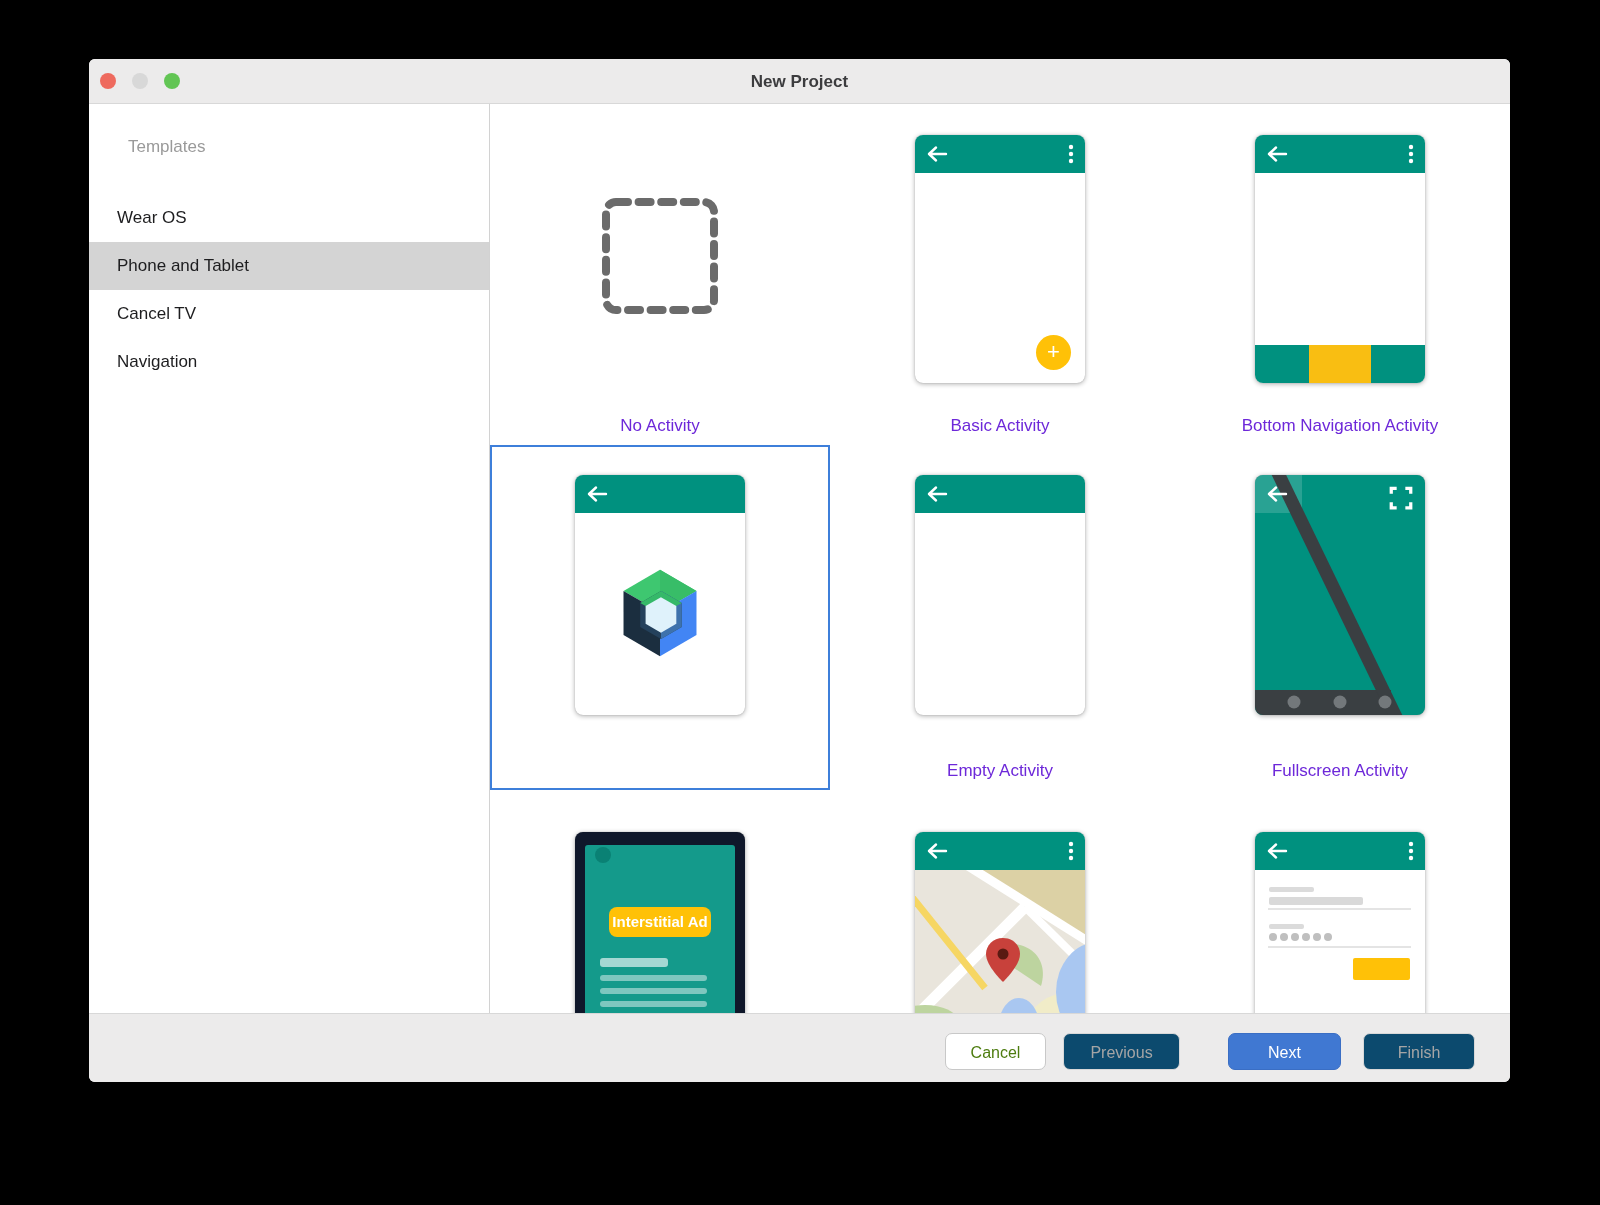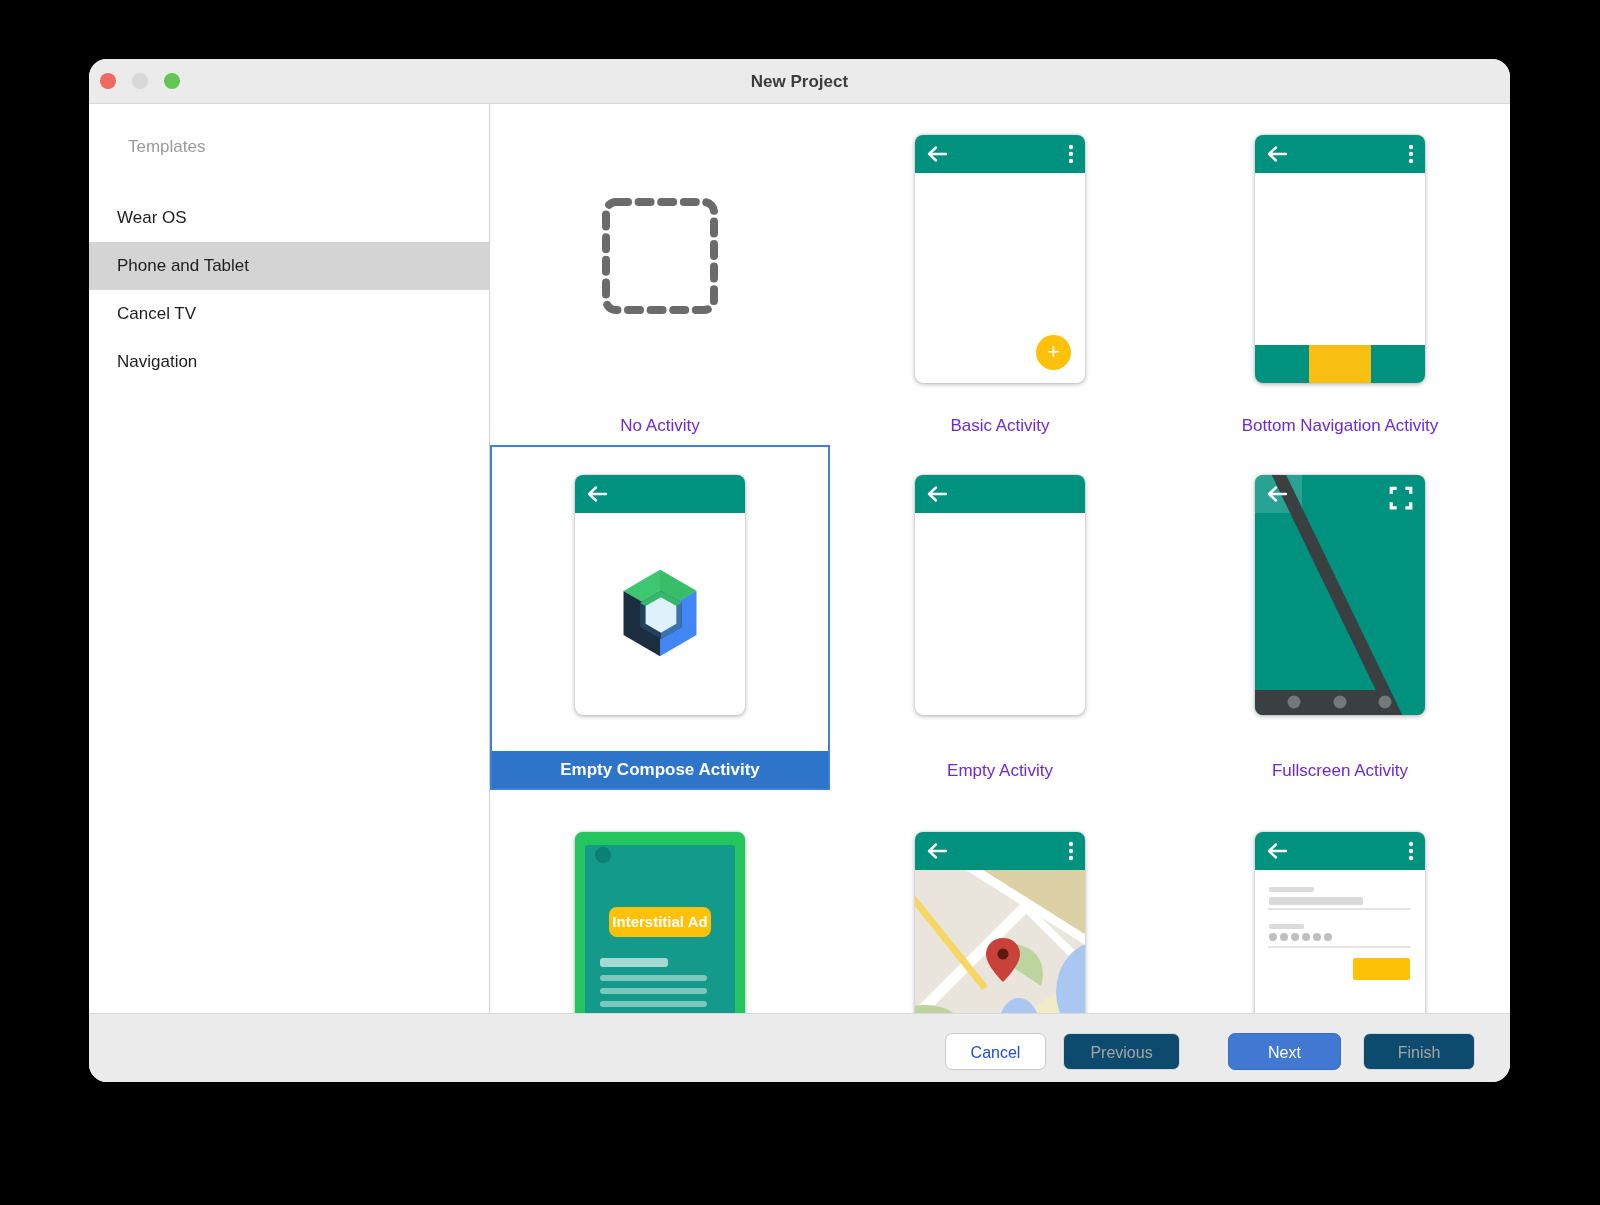--- a/index.html
+++ b/index.html
@@ -1,19 +1,19 @@
 <!DOCTYPE html>
 <html><head>
 <meta charset="utf-8">
 <style>
   html,body{margin:0;padding:0;background:#000;}
   .stage{position:relative;width:1600px;height:1205px;background:#000;overflow:hidden;
          font-family:"Liberation Sans","DejaVu Sans",sans-serif;}
   .window{position:absolute;left:89px;top:59px;width:1421px;height:1023px;background:#fff;
-          border-radius:18px;overflow:hidden;box-shadow:0 22px 60px rgba(0,0,0,.6);}
+          border-radius:6px;overflow:hidden;box-shadow:0 22px 60px rgba(0,0,0,.6);}
   
   .titlebar{position:relative;height:45px;background:#ECEBEB;border-bottom:1px solid #D8D8D8;box-sizing:border-box;}
   .title{position:absolute;left:0;right:0;top:0;line-height:45px;text-align:center;
          font-size:17px;font-weight:700;color:#3C3C3E;}
   .lights{position:absolute;left:11px;top:14px;display:flex;gap:16px;}
   .light{width:16px;height:16px;border-radius:50%;}
   .light.red{background:#EE6A5E;}
   .light.gray{background:#D8D8D8;}
   .light.green{background:#62C554;}
   
@@ -49,21 +49,21 @@
   .seg.t{background:#00917F;width:32%;}
   .seg.y{background:#F9BE12;width:36%;}
   .seg.t2{background:#00917F;width:32%;}
   .dashed{display:block;margin:92px auto 0;}
   .compose-logo{display:block;margin:52px auto 0;}
   
   .phone.fullscreen{background:#00917F;}
   .fs-back{position:absolute;left:11px;top:10px;}
   .fs-icon{position:absolute;right:11px;top:10px;}
   
-  .phone.ad{background:#22c55e;}
+  .phone.ad{background:#0f172a;}
   .ad-panel{position:absolute;left:10px;right:10px;top:13px;bottom:0;background:#149A8B;border-radius:3px;}
   .ad-dot{position:absolute;left:20px;top:15px;width:16px;height:16px;border-radius:50%;background:#0A8174;}
   .ad-badge{position:absolute;left:34px;top:75px;width:102px;height:30px;border-radius:8px;background:#FFC107;
             color:#fff;font-weight:700;font-size:15px;line-height:30px;text-align:center;}
   .ad-line{position:absolute;left:25px;border-radius:3px;background:rgba(255,255,255,.45);}
   .ad-l1{top:126px;width:68px;height:9px;background:rgba(255,255,255,.62);}
   .ad-l2{top:143px;width:107px;height:6px;}
   .ad-l3{top:156px;width:107px;height:6px;}
   .ad-l4{top:169px;width:107px;height:6px;}
   
@@ -71,21 +71,21 @@
   .f-label{position:absolute;height:5px;border-radius:2px;background:#DBDBDB;}
   .f-input{position:absolute;height:8px;border-radius:2px;background:#D9D9D9;}
   .f-line{position:absolute;height:2px;background:#E4E4E4;}
   .f-dots{position:absolute;left:14px;top:63px;display:flex;gap:3px;}
   .f-dot{width:8px;height:8px;border-radius:50%;background:#BFBFBF;}
   .f-btn{position:absolute;right:15px;top:88px;width:57px;height:22px;background:#FFC107;border-radius:2px;}
   
   .footer{position:relative;height:68px;background:#ECEBEB;border-top:1px solid #D8D8D8;box-sizing:content-box;}
   .btn{position:absolute;top:19px;height:37px;border-radius:7px;font-size:16px;text-align:center;line-height:37px;
        box-sizing:border-box;font-family:inherit;}
-  .btn.secondary{background:#FFFFFF;border:1px solid #C8C8C8;color:#1d4ed8;}
+  .btn.secondary{background:#FFFFFF;border:1px solid #C8C8C8;color:#4d7c0f;}
   .btn.disabled{background:#0c4a6e;border:1px solid #D8D8D8;color:#A5A5A5;}
   .btn.primary{background:#4078D2;border:1px solid #3A6EC4;color:#fff;}
   .btn-cancel{left:856px;width:101px;}
   .btn-previous{left:974px;width:117px;}
   .btn-next{left:1139px;width:113px;}
   .btn-finish{left:1274px;width:112px;}
 </style>
 </head>
 <body>
 
@@ -171,21 +171,20 @@
               <polygon points="50,5 88,27 50,49 12,27" fill="#3EC770"></polygon>
               <polygon points="50,5 88,27 50,49" fill="#38BD68"></polygon>
               <polygon points="88,27 88,73 50,95 50,49" fill="#4285F4"></polygon>
               <polygon points="12,27 50,49 50,95 12,73" fill="#1B2E3F"></polygon>
               <polygon points="51,27 72.6,39.5 72.6,64.5 51,77 29.4,64.5 29.4,39.5" fill="#24415C"></polygon>
               <polygon points="51,27 72.6,39.5 72.6,64.5 51,77" fill="#3E72AC"></polygon>
               <polygon points="51,27 72.6,39.5 66,43.2 51,34.6 36,43.2 29.4,39.5" fill="#35B969"></polygon>
               <polygon points="51,33.5 67,42.8 67,61.2 51,70.5 35,61.2 35,42.8" fill="#DFF2FB"></polygon>
             </svg>
           </div>
-          <div class="tlabel">Empty Compose Activity</div>
         </div>
 
         <div class="cell c1 r1">
           <div class="phone">
             <div class="appbar">
               <svg width="24" height="18" viewBox="0 0 24 18" fill="none" stroke="#fff" stroke-width="2.4" stroke-linecap="round" stroke-linejoin="round">
                   <path d="M3 9 H20 M3 9 L10 2.5 M3 9 L10 15.5"></path>
                 </svg>
             </div>
           </div>

